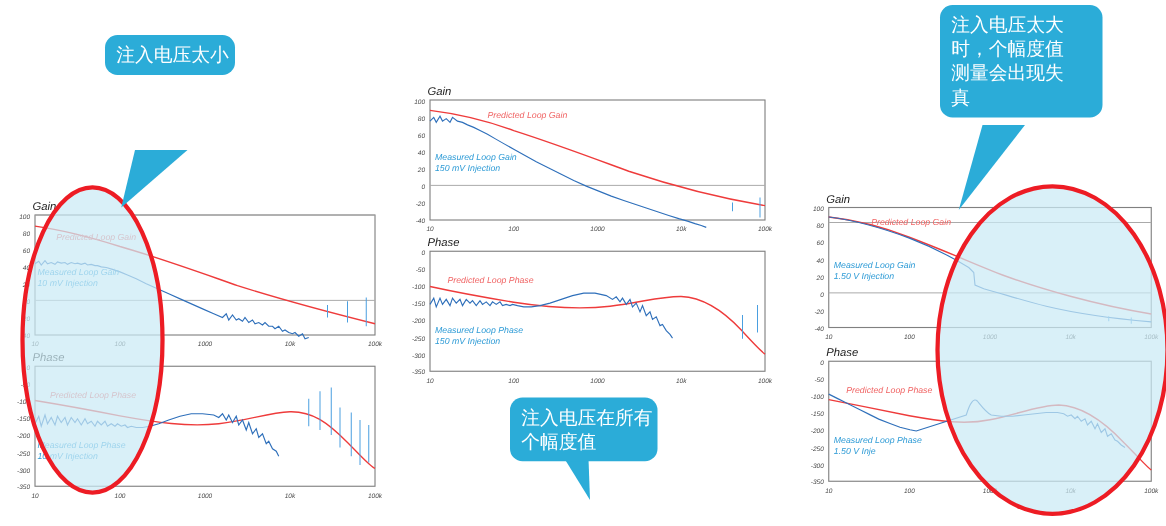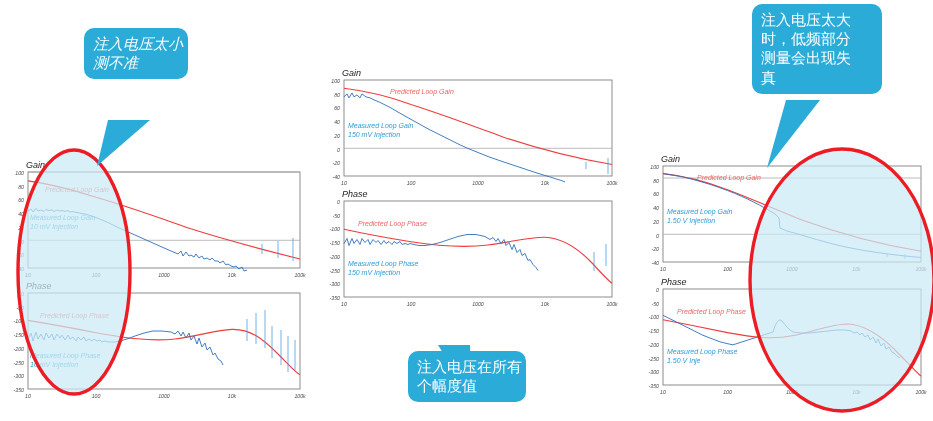--- a/index.html
+++ b/index.html
@@ -212,30 +212,29 @@
     <ellipse cx="74" cy="272" rx="56" ry="122" fill="#CBEAF5" fill-opacity="0.72" stroke="#ED1C24" stroke-width="3.4"></ellipse>
     <ellipse cx="842" cy="280" rx="92" ry="131" fill="#CBEAF5" fill-opacity="0.72" stroke="#ED1C24" stroke-width="3.4"></ellipse>
   </svg>
 
   <svg class="ellipse-layer" width="933" height="421" viewBox="0 0 933 421">
     <path d="M108,120 L150,120 L97,166 Z" fill="#2BACD8"></path>
     <path d="M438,345 L470,345 L472,400 Z" fill="#2BACD8"></path>
     <path d="M786,100 L820,100 L767,168 Z" fill="#2BACD8"></path>
   </svg>
 
-  <div class="callout" style="left:84px;top:28px;width:104px;font-style:italic;">
+  <div class="callout" style="left:84px;top:28px;width:104px;">
     <span>注入电压太小</span>
-    <span>测不准</span>
-  </div>
-
-  <div class="callout" style="left:408px;top:318px;width:118px;margin-top:33px;">
+  </div>
+
+  <div class="callout" style="left:408px;top:318px;width:118px;">
     <span>注入电压在所有</span>
     <span>个幅度值</span>
   </div>
 
   <div class="callout" style="left:752px;top:4px;width:130px;">
     <span>注入电压太大</span>
-    <span>时，低频部分</span>
+    <span>时，个幅度值</span>
     <span>测量会出现失</span>
     <span>真</span>
   </div>
 
 </div>
 
 </body></html>

